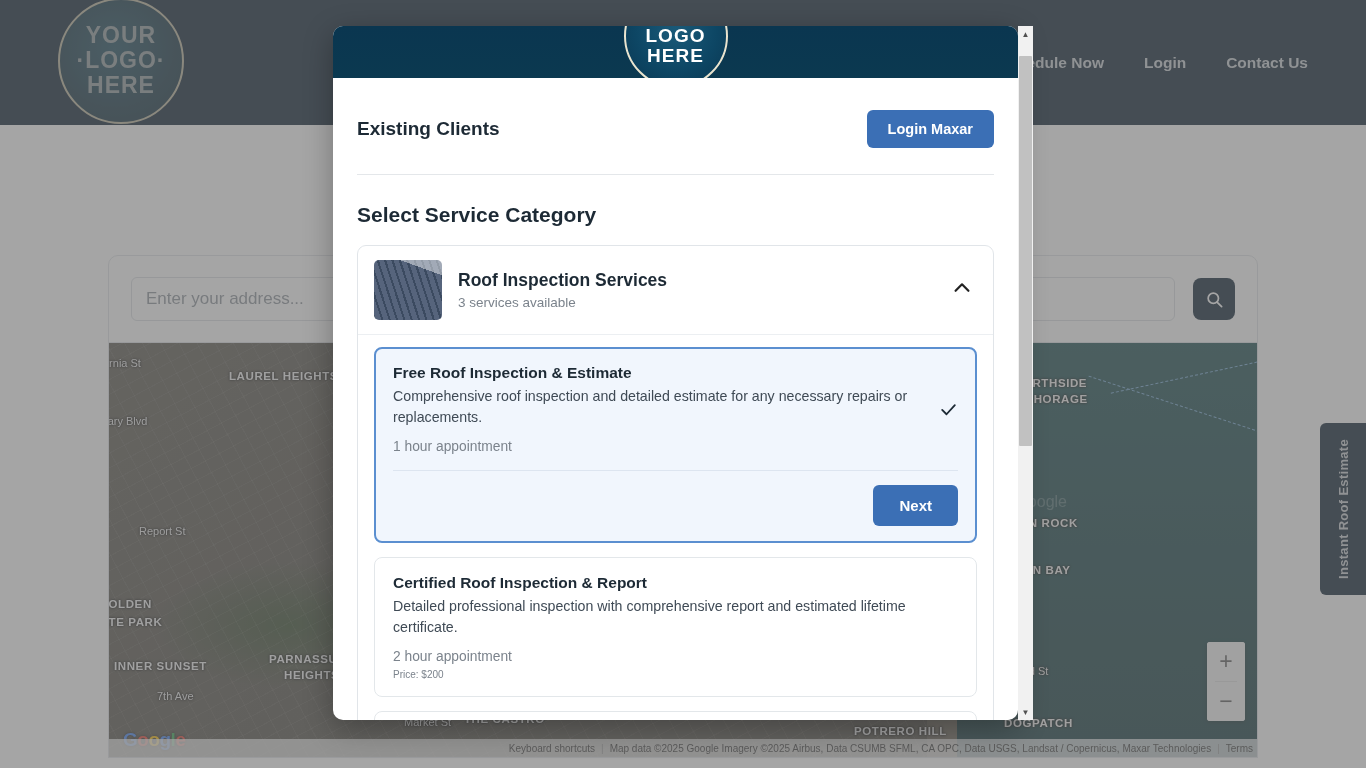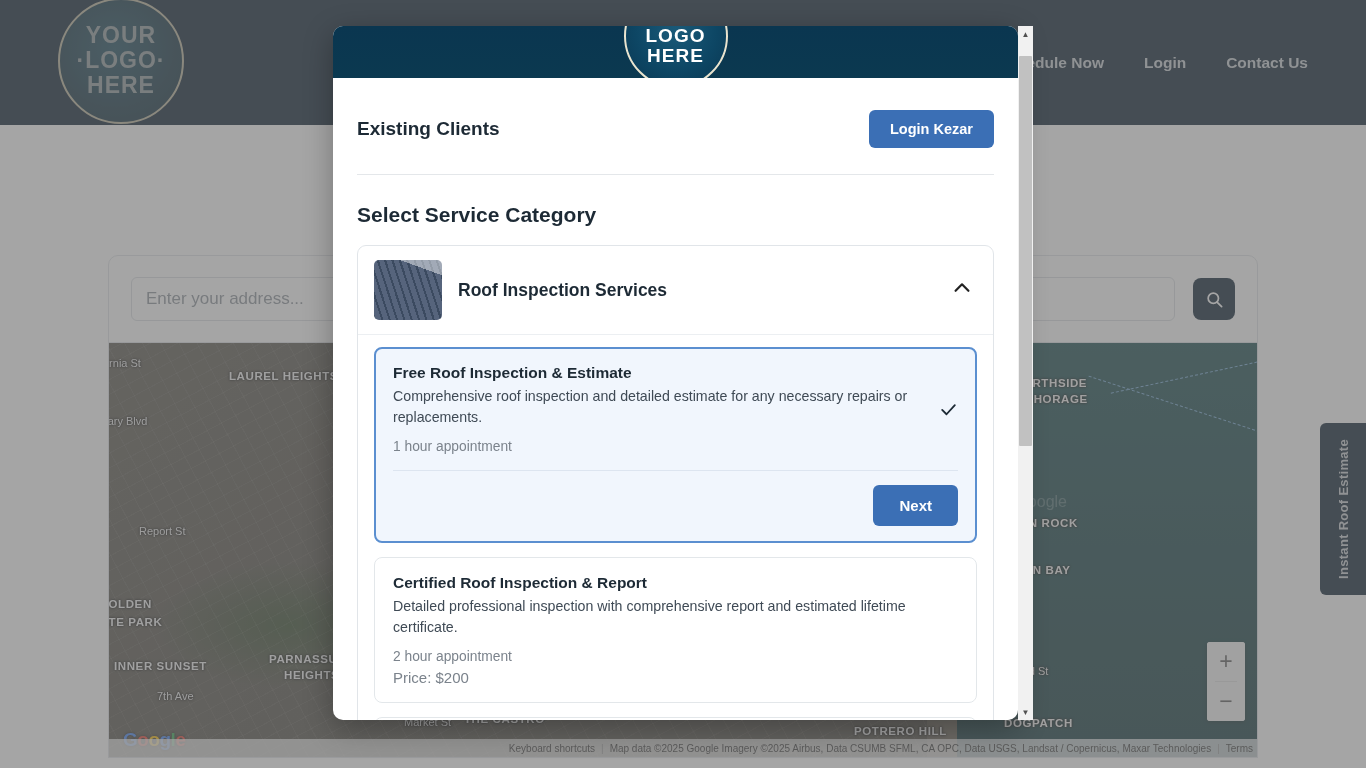--- a/index.html
+++ b/index.html
@@ -232,21 +232,21 @@
     cursor: pointer;
   }
   .service-card.selected {
     border: 2px solid #5b8fd0; background: #f1f6fd; padding: 15px 17px;
   }
   .svc-top { display: flex; align-items: flex-start; gap: 10px; }
   .svc-main { flex: 1 1 auto; }
   .svc-name { font-size: 15.5px; font-weight: bold; color: #1d2a35; }
   .svc-desc { font-size: 14.2px; color: #3f4a55; margin-top: 4px; line-height: 1.45; }
   .svc-meta { font-size: 13.8px; color: #7b838c; margin-top: 12px; }
-  .svc-price { font-size: 15px; color: #7b838c; margin-top: 5px; }
+  .svc-price { font-size: 10px; color: #7b838c; margin-top: 5px; }
   .check-icon { flex: 0 0 auto; color: #1d2a35; margin-top: 36px; }
   .svc-divider { border-top: 1px solid #dde5f0; margin: 16px 0 0 0; }
   .svc-actions { display: flex; justify-content: flex-end; padding-top: 14px; }
   #next-btn {
     background: #3b6fb5; color: #fff; border: none; border-radius: 6px;
     padding: 12px 26px; font-size: 15px; font-weight: 700; cursor: pointer;
     font-family: "Liberation Sans", sans-serif;
   }
 
   
@@ -371,31 +371,32 @@
       <div class="l2">LOGO</div>
       <div class="l3">HERE</div>
     </div>
   </div>
 
   <div id="modal-body">
     <div id="modal-scroll">
 
       <div class="existing-row">
         <div class="existing-title">Existing Clients</div>
-        <button id="login-here-btn">Login Kezar</button>
+        <button id="login-here-btn">Login Maxar</button>
       </div>
 
       <div class="section-title">Select Service Category</div>
 
       <div class="category-card">
 
         <div class="category-head">
           <div class="cat-thumb"></div>
           <div class="cat-text">
             <div class="cat-name">Roof Inspection Services</div>
+            <div class="cat-sub">3 services available</div>
           </div>
           <div class="chevron">
             <svg width="22" height="22" viewBox="0 0 24 24" fill="none" stroke="currentColor" stroke-width="2.4" stroke-linecap="round" stroke-linejoin="round">
               <polyline points="5,15 12,8 19,15"></polyline>
             </svg>
           </div>
         </div>
 
         <div class="svc-list">
 

